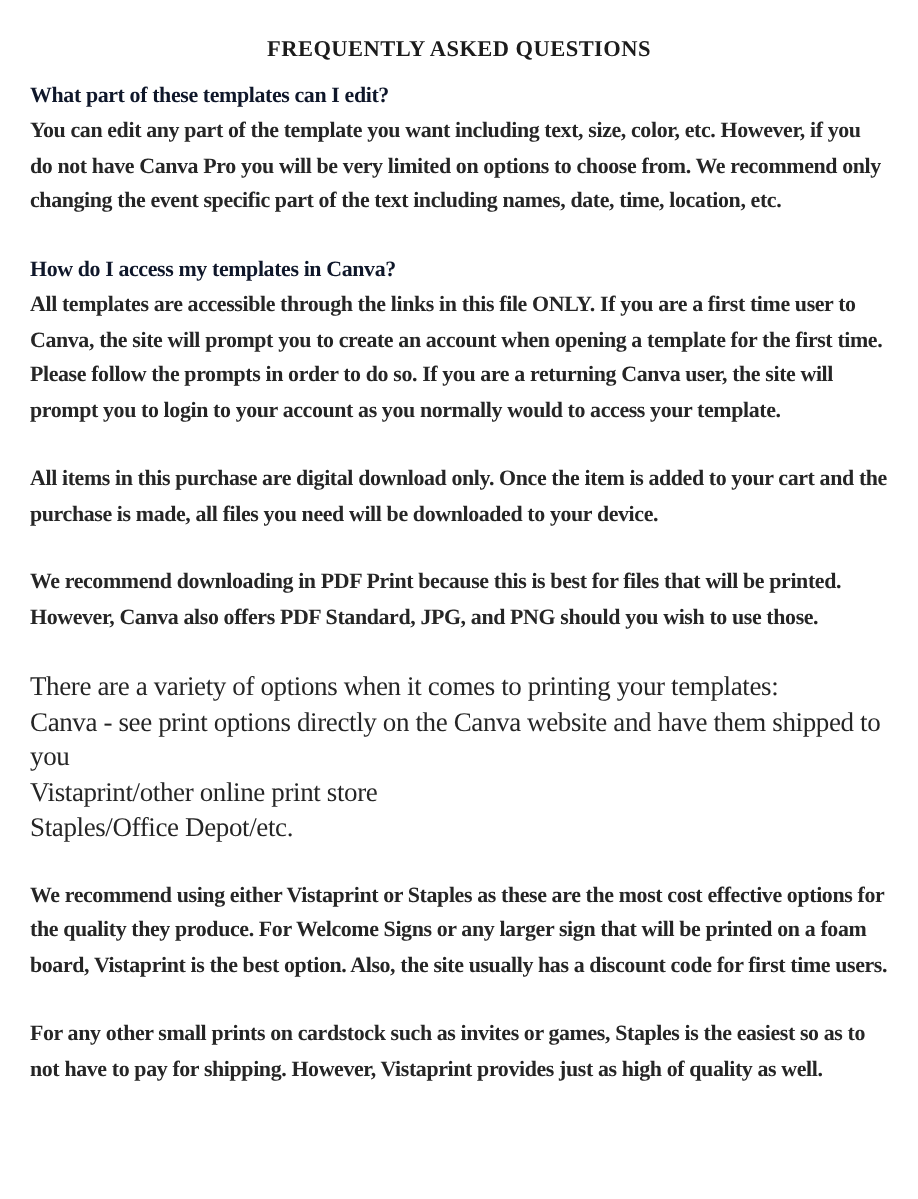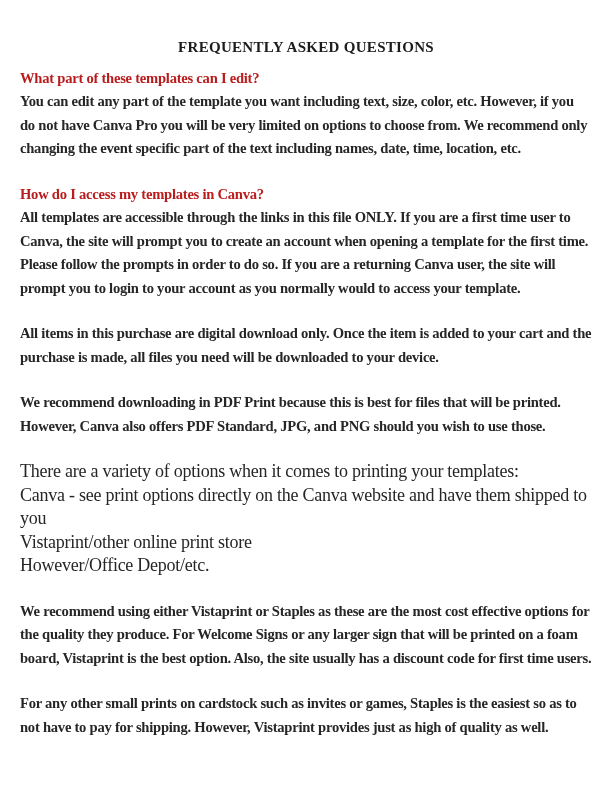--- a/index.html
+++ b/index.html
@@ -9,41 +9,41 @@
   }
   body {
     width: 612px;
     height: 799px;
     overflow: hidden;
   }
   .page {
     box-sizing: border-box;
     width: 612px;
     height: 799px;
-    padding: 36px 20px 0 20px;
+    padding: 22px 20px 0 20px;
     background: #ffffff;
     font-family: "Liberation Serif", serif;
     color: #262626;
   }
   .doc-title {
     font-size: 15px;
     font-weight: bold;
     text-align: center;
     line-height: 23.5px;
     margin: 0 0 7px 0;
     letter-spacing: 0.3px;
     color: #1c1c1c;
   }
   .question {
     font-size: 14.6px;
     font-weight: bold;
     line-height: 23.5px;
     letter-spacing: -0.25px;
     margin: 0;
-    color: #b91c1c;
+    color: #0f172a;
   }
   .answer {
     font-size: 14.6px;
     line-height: 23.5px;
     letter-spacing: -0.25px;
     margin: 0 0 22px 0;
     font-weight: bold;
   }
   .line-group {
     margin: 0 0 22px 0;
@@ -77,19 +77,19 @@
 
   <section>
     <p class="answer">We recommend downloading in PDF Print because this is best for files that will be printed. However, Canva also offers PDF Standard, JPG, and PNG should you wish to use those.</p>
   </section>
 
   <section>
     <div class="line-group">
       <div class="line">There are a variety of options when it comes to printing your templates:</div>
       <div class="line">Canva - see print options directly on the Canva website and have them shipped to you</div>
       <div class="line">Vistaprint/other online print store</div>
-      <div class="line">However/Office Depot/etc.</div>
+      <div class="line">Staples/Office Depot/etc.</div>
     </div>
     <p class="answer">We recommend using either Vistaprint or Staples as these are the most cost effective options for the quality they produce. For Welcome Signs or any larger sign that will be printed on a foam board, Vistaprint is the best option. Also, the site usually has a discount code for first time users.</p>
     <p class="answer">For any other small prints on cardstock such as invites or games, Staples is the easiest so as to not have to pay for shipping. However, Vistaprint provides just as high of quality as well.</p>
   </section>
 
 </div>
 
 </body></html>

